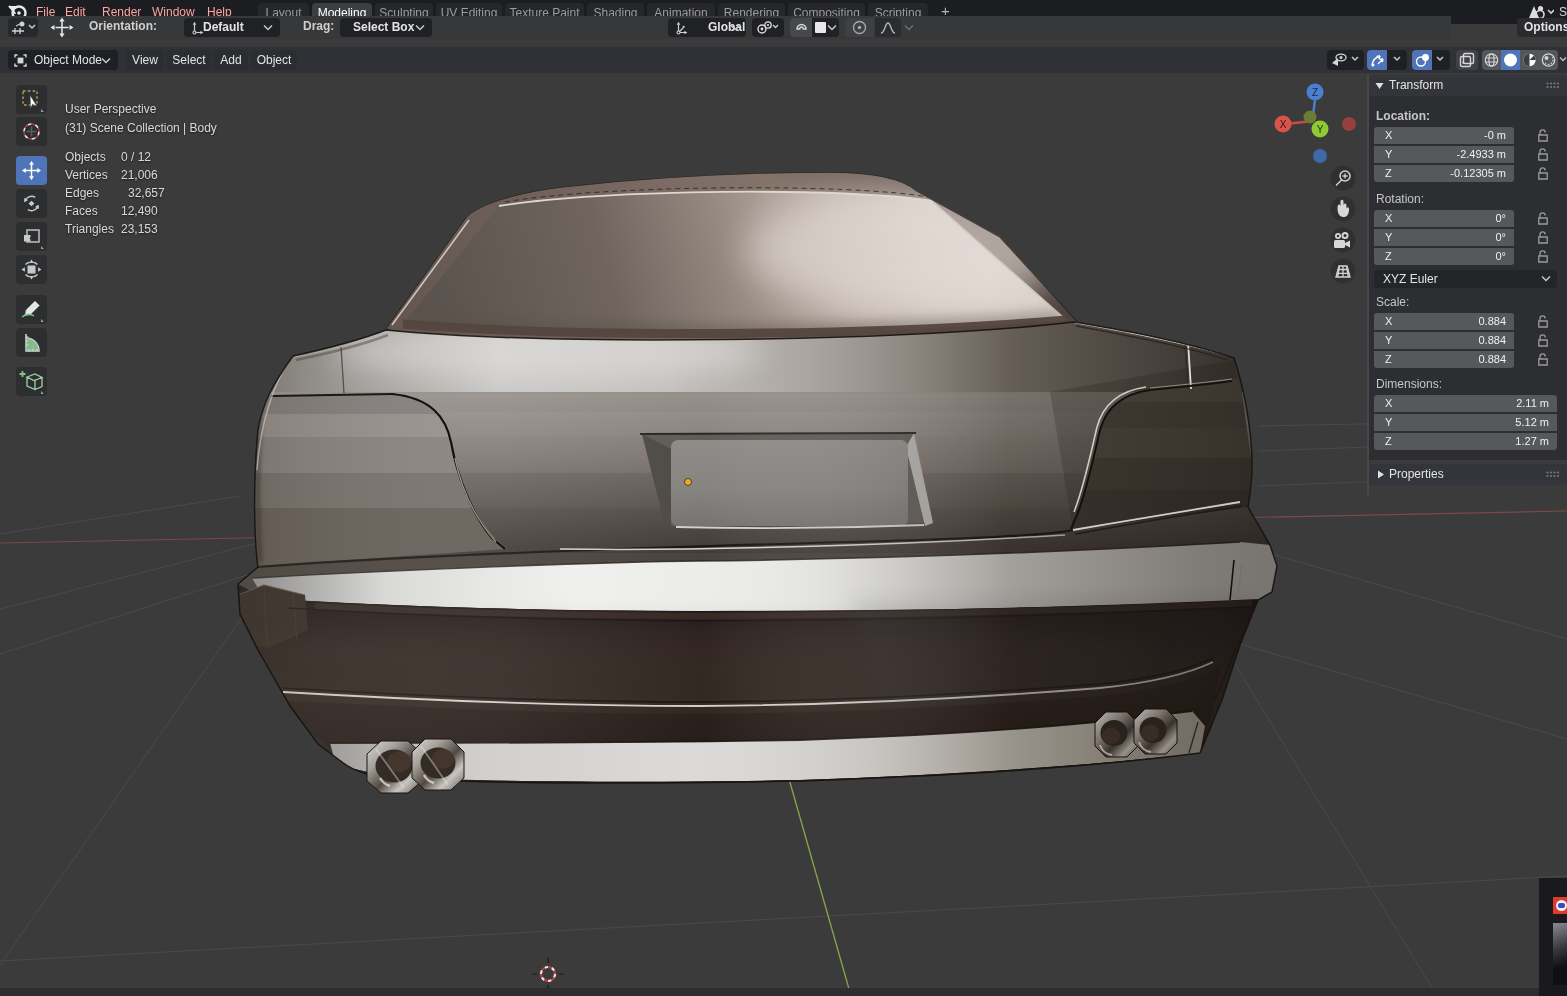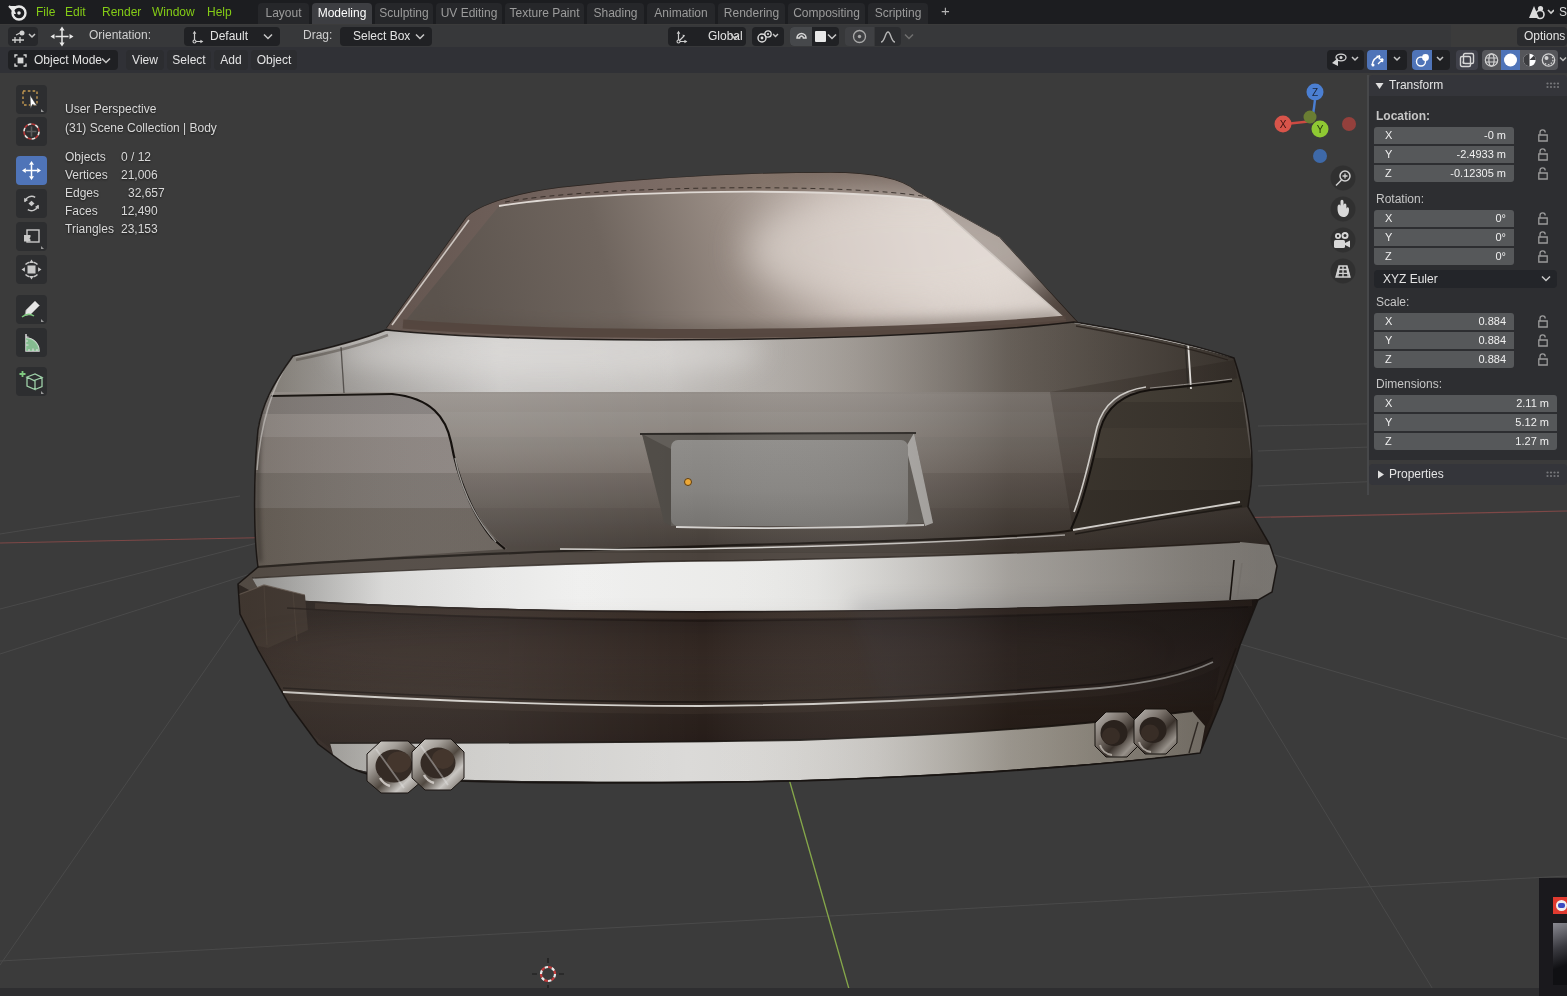--- a/index.html
+++ b/index.html
@@ -1,22 +1,22 @@
 <!DOCTYPE html>
 <html><head>
 <meta charset="utf-8">
 <style>
 html,body{margin:0;padding:0;width:1567px;height:996px;overflow:hidden;background:#3b3b3b;
 font-family:"Liberation Sans",sans-serif;-webkit-font-smoothing:antialiased;}
 *{box-sizing:border-box;}
 .abs{position:absolute;}
 #topbar{position:absolute;left:0;top:0;width:1567px;height:24px;background:#1c1d20;z-index:30;}
-#row2{position:absolute;left:0;top:25px;width:1451px;height:23px;background:#37383a;z-index:30;}
+#row2{position:absolute;left:0;top:16px;width:1451px;height:23px;background:#37383a;z-index:30;font-weight:bold;}
 #row3{position:absolute;left:0;top:47px;width:1567px;height:26px;background:#303136;z-index:30;}
-.menu{position:absolute;top:0;height:24px;line-height:24px;color:#84cc16;font-size:12px;}
+.menu{position:absolute;top:0;height:24px;line-height:24px;color:#fca5a5;font-size:12px;}
 .tab{position:absolute;top:3px;height:21px;line-height:21px;border-radius:4px 4px 0 0;
 background:#26272a;color:#9b9b9b;font-size:12px;text-align:center;}
 .tab.act{background:#3d3e42;color:#fff;}
 .pill{position:absolute;background:#202124;border-radius:4px;color:#e3e3e3;font-size:12px;}
 .lbl2{position:absolute;color:#cfcfcf;font-size:12px;}
 .tbtn{position:absolute;left:16px;width:31px;height:29px;border-radius:4px;background:#2d2e30;}
 .tbtn.act{background:#4f74b8;}
 .ovtext{position:absolute;color:#d9d9d9;font-size:12px;z-index:5;text-shadow:0 1px 2px rgba(0,0,0,.55);margin-top:20px;}
 #npanel{position:absolute;left:1369px;top:75px;width:198px;z-index:20;}
 .phead{position:relative;height:21px;background:#34353a;border-radius:4px 4px 0 0;
@@ -365,21 +365,21 @@
     </svg>
 <div class="lbl2" style="left:89px;top:3px;">Orientation:</div>
 <div class="pill" style="left:184px;top:2px;width:96px;height:19px;line-height:19px;">
 <svg class="abs" style="left:6px;top:3px" width="14" height="14" viewBox="0 0 14 14">
 <g stroke="#cfcfcf" stroke-width="1.2" fill="none">
           <path d="M4.5,3.5 V10 M6,11.5 H12"></path>
         </g>
 <path d="M4.5,0.8 l-1.8,3 h3.6 Z M13.4,11.5 l-3,-1.8 v3.6 Z" fill="#cfcfcf"></path>
 <circle cx="4.5" cy="11.5" r="1.5" fill="none" stroke="#cfcfcf" stroke-width="1.1"></circle>
 </svg>
-<span style="margin-left:26px;">Default</span>
+<span style="margin-left:19px;">Default</span>
 <svg class="abs" style="right:7px;top:6px" width="10" height="8" viewBox="0 0 10 8">
         <path d="M1,1.5 l4,4 l4,-4" stroke="#c8c8c8" stroke-width="1.5" fill="none"></path>
       </svg>
 </div>
 <div class="lbl2" style="left:303px;top:3px;">Drag:</div>
 <div class="pill" style="left:340px;top:2px;width:92px;height:19px;line-height:19px;">
 <span style="margin-left:13px;">Select Box</span>
 <svg class="abs" style="right:7px;top:6px" width="10" height="8" viewBox="0 0 10 8">
         <path d="M1,1.5 l4,4 l4,-4" stroke="#c8c8c8" stroke-width="1.5" fill="none"></path>
       </svg>

